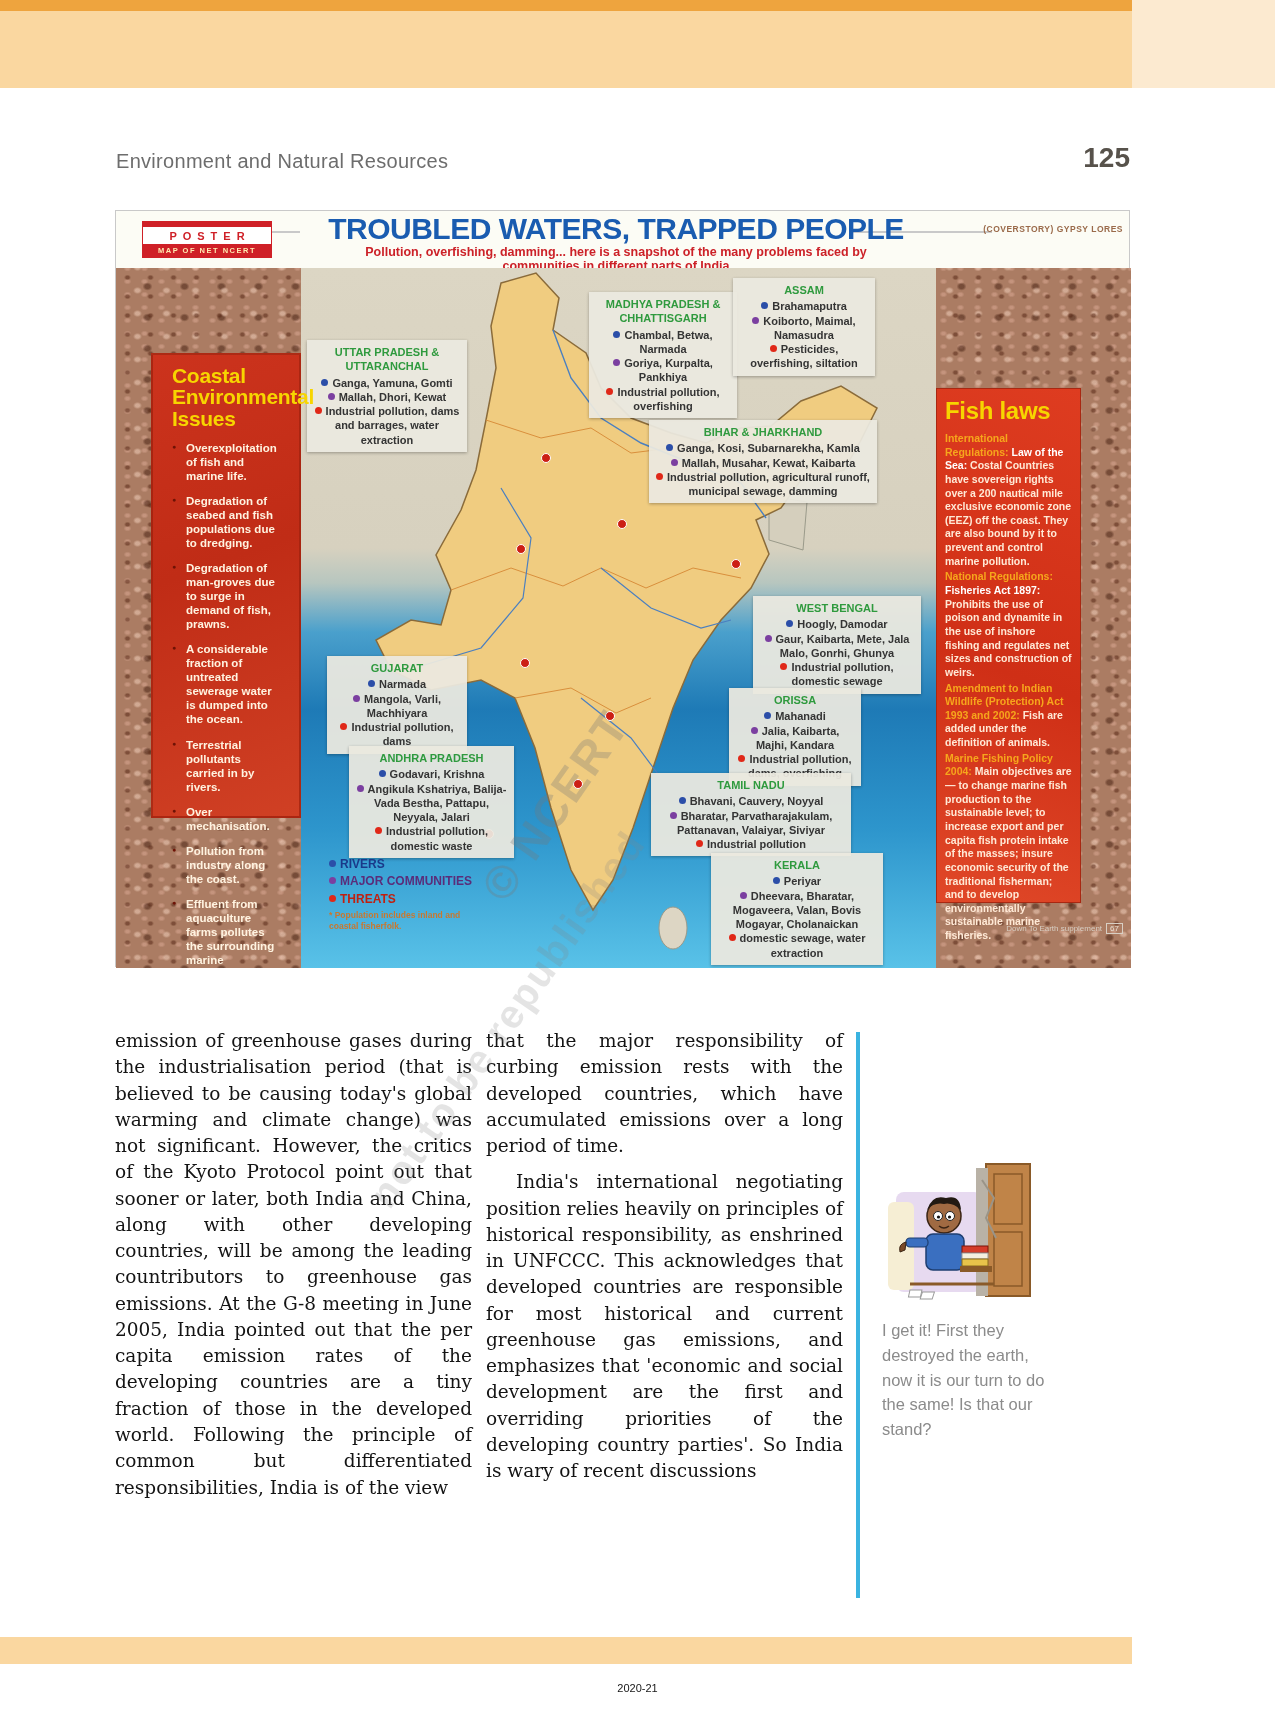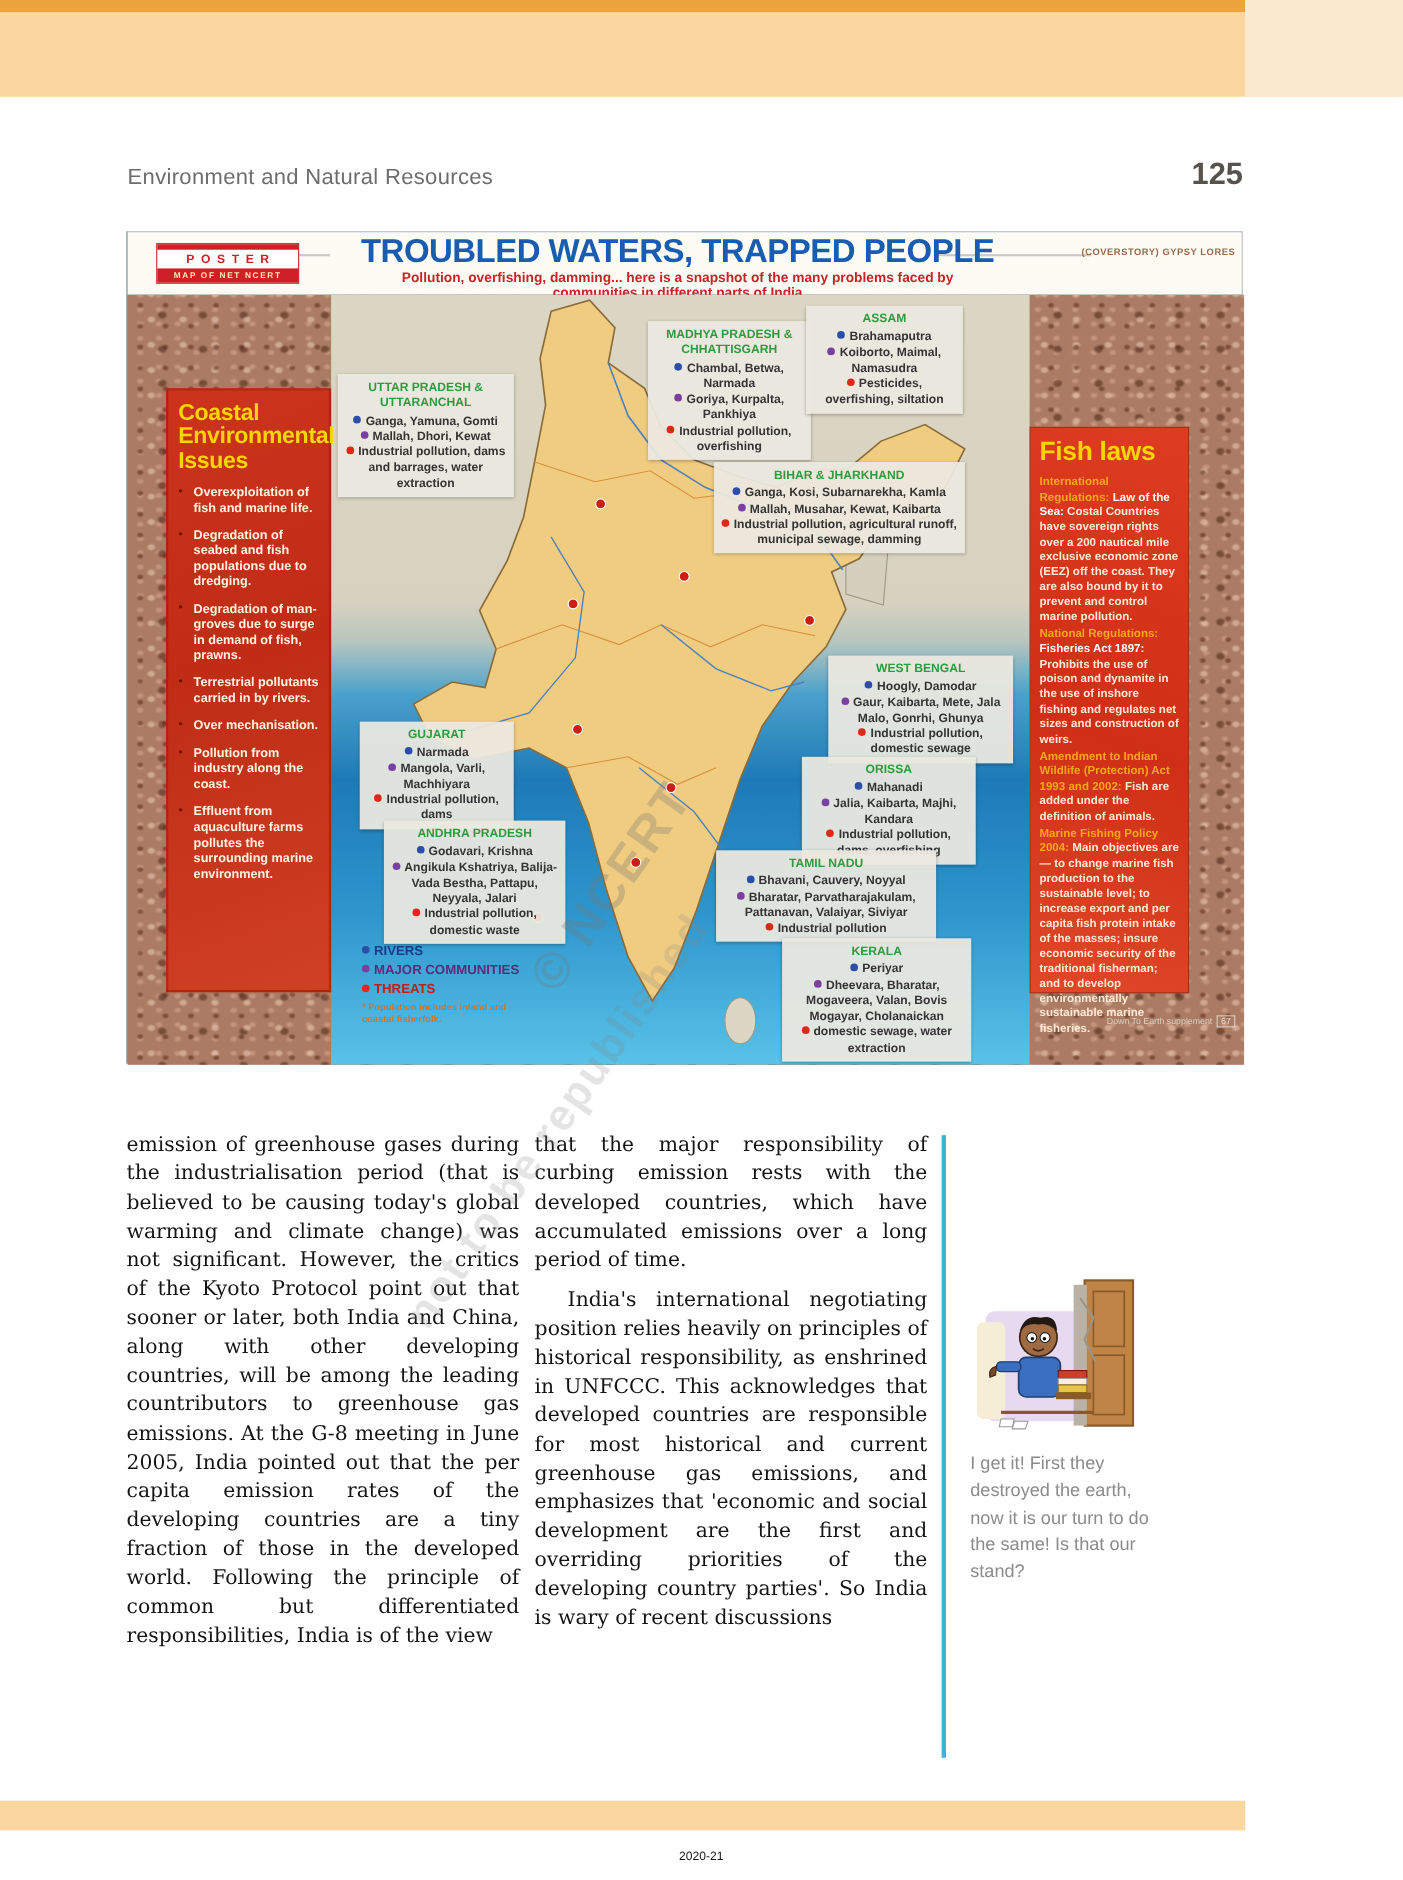--- a/index.html
+++ b/index.html
@@ -55,23 +55,23 @@
   .sname{color:#2f9a3e;margin-bottom:2px;font-size:11px;}
   .dot{display:inline-block;width:7px;height:7px;border-radius:50%;margin-right:4px;vertical-align:1px;}
   .dot.b{background:#2b4ea8;} .dot.p{background:#7b3fa0;} .dot.r{background:#e02818;}
 
   .legend{position:absolute;left:28px;top:588px;text-align:left;font-size:12px;font-weight:bold;line-height:1.45;}
   .legend .lg-r{color:#1a3a8a;} .legend .lg-c{color:#5a2d7a;} .legend .lg-t{color:#c02010;}
   .map-footnote{position:absolute;left:28px;top:642px;width:150px;font-size:8.5px;font-weight:bold;
                 color:#c87830;text-align:left;line-height:1.3;}
 
   
-  .coastal{position:absolute;left:35px;top:85px;width:150px;height:549px;box-sizing:border-box;
+  .coastal{position:absolute;left:35px;top:85px;width:150px;height:465px;box-sizing:border-box;
            background:linear-gradient(160deg,#cc331d 0%,#c02c16 45%,#d04024 100%);
-           border:2px solid rgba(150,30,12,.6);padding:10px 9px;}
+           border:2px solid rgba(150,30,12,.6);padding:10px 19px;}
   .coastal-title{color:#f7d500;font-size:21px;font-weight:800;line-height:1.02;letter-spacing:-.3px;}
   .coastal-list{list-style:none;margin:12px 0 0 0;padding:0;}
   .coastal-list li{position:relative;padding-left:14px;margin-bottom:11px;
                    color:#fff3e0;font-size:11.5px;font-weight:bold;line-height:1.22;}
   .coastal-list li::before{content:"●";position:absolute;left:0;top:2px;font-size:7px;color:#6e1205;}
 
   
   .fishlaws{position:absolute;left:820px;top:120px;width:145px;height:515px;box-sizing:border-box;
             background:linear-gradient(200deg,#de3c20 0%,#cf2f16 55%,#e04828 100%);
             border:1px solid #a82812;padding:8px 8px;}
@@ -191,21 +191,21 @@
         <div><span class="dot r"></span><span>Industrial pollution, agricultural runoff, municipal sewage, damming</span></div>
       </div>
 
       <div class="sbox" style="left:452px;top:328px;width:168px;">
         <div class="sname">WEST BENGAL</div>
         <div><span class="dot b"></span><span>Hoogly, Damodar</span></div>
         <div><span class="dot p"></span><span>Gaur, Kaibarta, Mete, Jala Malo, Gonrhi, Ghunya</span></div>
         <div><span class="dot r"></span><span>Industrial pollution, domestic sewage</span></div>
       </div>
 
-      <div class="sbox" style="left:428px;top:420px;width:158px;">
+      <div class="sbox" style="left:428px;top:420px;width:132px;">
         <div class="sname">ORISSA</div>
         <div><span class="dot b"></span><span>Mahanadi</span></div>
         <div><span class="dot p"></span><span>Jalia, Kaibarta, Majhi, Kandara</span></div>
         <div><span class="dot r"></span><span>Industrial pollution, dams, overfishing</span></div>
       </div>
 
       <div class="sbox" style="left:26px;top:388px;width:140px;">
         <div class="sname">GUJARAT</div>
         <div><span class="dot b"></span><span>Narmada</span></div>
         <div><span class="dot p"></span><span>Mangola, Varli, Machhiyara</span></div>
@@ -240,20 +240,21 @@
       </div>
       <div class="map-footnote">* Population includes inland and coastal fisherfolk.</div>
     </div>
 
     <div class="coastal">
       <div class="coastal-title">Coastal Environmental Issues</div>
       <ul class="coastal-list">
         <li>Overexploitation of fish and marine life.</li>
         <li>Degradation of seabed and fish populations due to dredging.</li>
         <li>Degradation of man-groves due to surge in demand of fish, prawns.</li>
+        <li>A considerable fraction of untreated sewerage water is dumped into the ocean.</li>
         <li>Terrestrial pollutants carried in by rivers.</li>
         <li>Over mechanisation.</li>
         <li>Pollution from industry along the coast.</li>
         <li>Effluent from aquaculture farms pollutes the surrounding marine environment.</li>
       </ul>
     </div>
 
     <div class="fishlaws">
       <div class="fish-title">Fish laws</div>
       <p class="fl">

